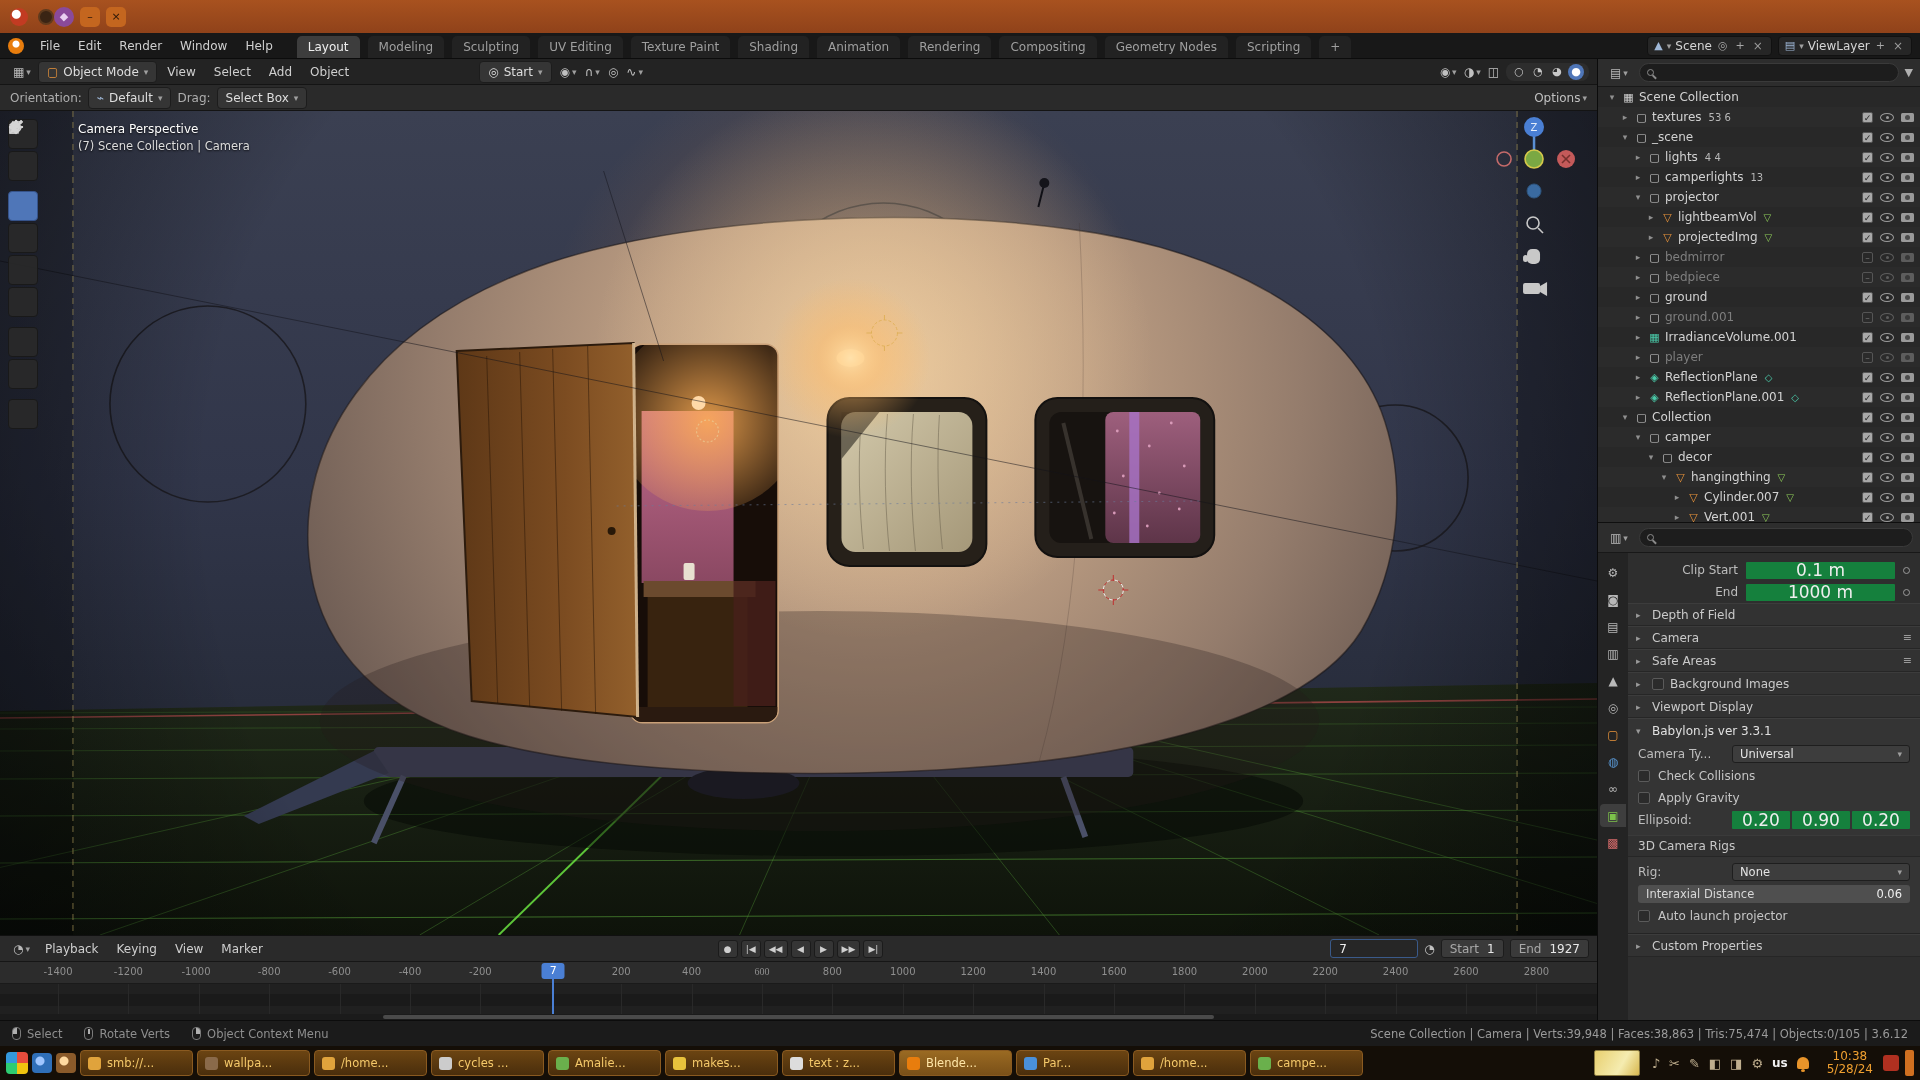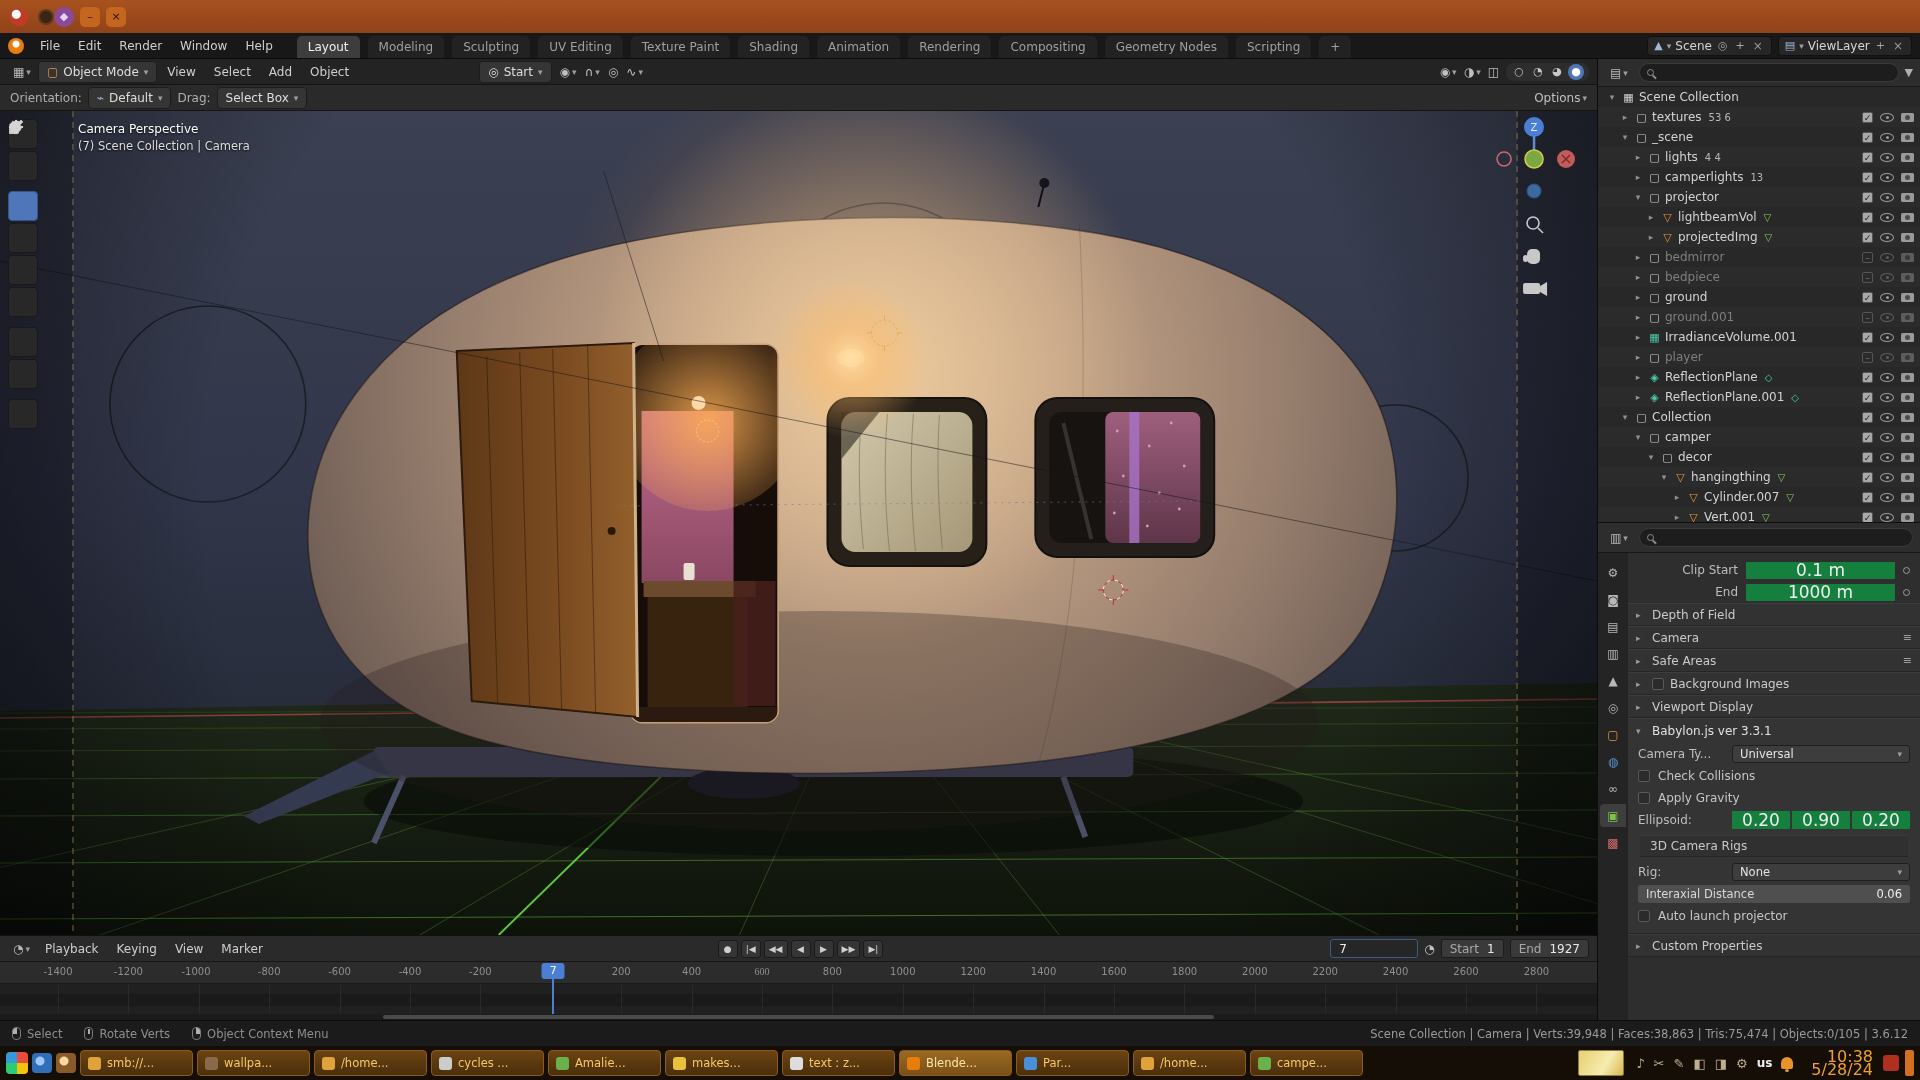--- a/index.html
+++ b/index.html
@@ -145,21 +145,21 @@
 .sp{flex:1}
 .grid-ic{color:#9a9a9a;font-size:11px}
 .pcheck{width:12px;height:12px;background:#2b2b2b;border:1px solid #5a5a5a;border-radius:2px}
 .bab{background:#343434;border-top:1px solid #3e3e3e;border-bottom:1px solid #242424;padding-bottom:6px}
 .bab-hdr{display:flex;align-items:center;gap:6px;height:24px;padding:0 8px;color:#e0e0e0}
 .brow{display:flex;align-items:center;gap:8px;padding:2px 10px;min-height:22px}
 .blabel{width:86px;flex:0 0 86px;color:#bdbdbd;overflow:hidden;white-space:nowrap}
 .pselect{flex:1;height:18px;background:#3d3d3d;border:1px solid #1e1e1e;border-radius:3px;display:flex;align-items:center;justify-content:space-between;padding:0 7px;color:#e4e4e4;font-size:11.5px}
 .bfields{flex:1;display:flex;gap:2px}
 .bfields .pfield{height:18px}
-.subhdr{height:22px;background:#303030;border-top:1px solid #3a3a3a;border-bottom:1px solid #262626;display:flex;align-items:center;padding:0 10px;color:#c8c8c8;margin:4px 12px}
+.subhdr{height:22px;background:#303030;border-top:1px solid #3a3a3a;border-bottom:1px solid #262626;display:flex;align-items:center;padding:0 10px;color:#c8c8c8;margin:4px 0}
 .slider-field{flex:1;height:18px;background:#4f4f4f;border-radius:3px;display:flex;align-items:center;justify-content:space-between;padding:0 8px;color:#eee;font-size:11.5px}
 .slider-field .sl{color:#d8d8d8}
 
 
 .statusbar{height:26px;flex:0 0 26px;background:#1b1b1b;border-top:1px solid #0c0c0c;display:flex;align-items:center;gap:22px;padding:0 12px;color:#8e8e8e;font-size:11.5px}
 .hint{display:flex;align-items:center;gap:6px}
 .mouse{width:9px;height:13px;border:1px solid #7a7a7a;border-radius:4px;position:relative}
 .mouse::before{content:"";position:absolute;background:#b0b0b0}
 .mouse[data-btn="left"]::before{left:0;top:0;width:4px;height:6px;border-radius:3px 0 0 0}
 .mouse[data-btn="middle"]::before{left:3px;top:1px;width:2px;height:5px}
@@ -174,21 +174,21 @@
 .tbic.brown{background:radial-gradient(circle at 40% 40%,#ffd9a0 0 4px,#8a5a2a 5px 100%)}
 .task-btn{height:26px;width:113px;display:flex;align-items:center;gap:6px;padding:0 7px;background:linear-gradient(#6b4412,#4a2e0c);border:1px solid #8a5a20;border-radius:4px;color:#f5c96a;overflow:hidden;white-space:nowrap}
 .task-btn.active{background:linear-gradient(#9a6a22,#7a5018);color:#ffe6a8}
 .task-ic{width:13px;height:13px;border-radius:3px;flex:0 0 13px}
 .task-lbl{overflow:hidden;text-overflow:ellipsis;font-size:11.5px}
 .thumb{margin-left:auto;width:46px;height:26px;border:1px solid #8a7a40;border-radius:2px;background:linear-gradient(120deg,#e8d070,#f5ecb0 60%,#d8b850)}
 .tray{display:flex;align-items:center;gap:9px;padding:0 8px;color:#bfae8e;font-size:13px}
 .kb{color:#f0f0f0;font-weight:bold;font-size:12px}
 .bell{width:12px;height:12px;border-radius:50% 50% 2px 2px;background:#e8942a;position:relative}
 .bell::after{content:"";position:absolute;left:4px;bottom:-3px;width:4px;height:3px;border-radius:50%;background:#e8942a}
-.clock{text-align:right;color:#f0a030;font-size:16px;line-height:13px;padding:0 6px;white-space:nowrap}
+.clock{text-align:center;color:#f0a030;font-size:12px;line-height:13px;padding:0 6px;white-space:nowrap}
 .edge{width:16px;height:16px;border-radius:3px}
 .edge.red{background:#b03020}
 .edge.orange{width:9px;height:26px;background:#d07020;border-radius:2px;margin-left:2px}
 </style>
 </head>
 <body>
 
 <div id="app">
 
   <div class="titlebar">

